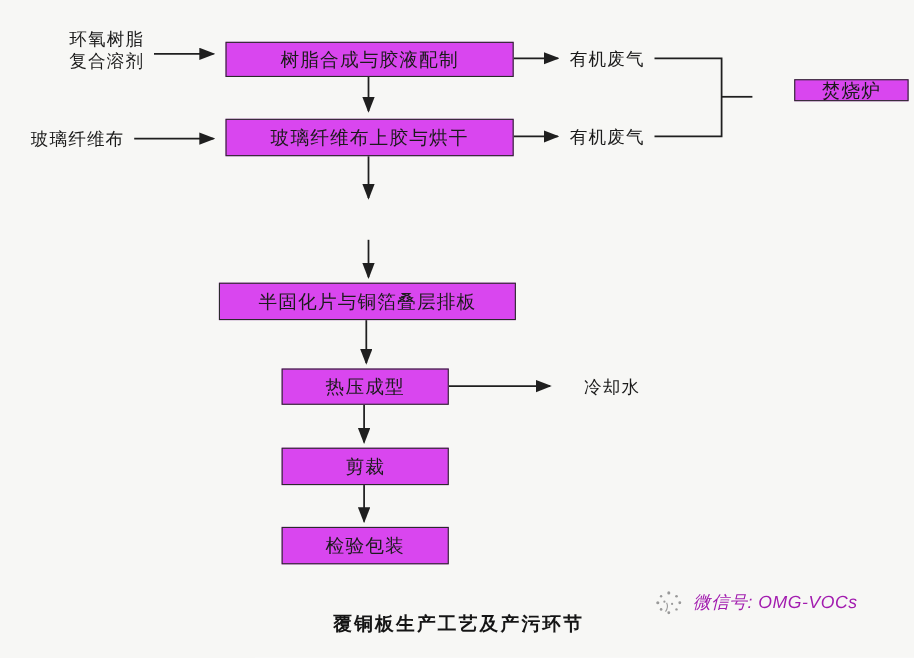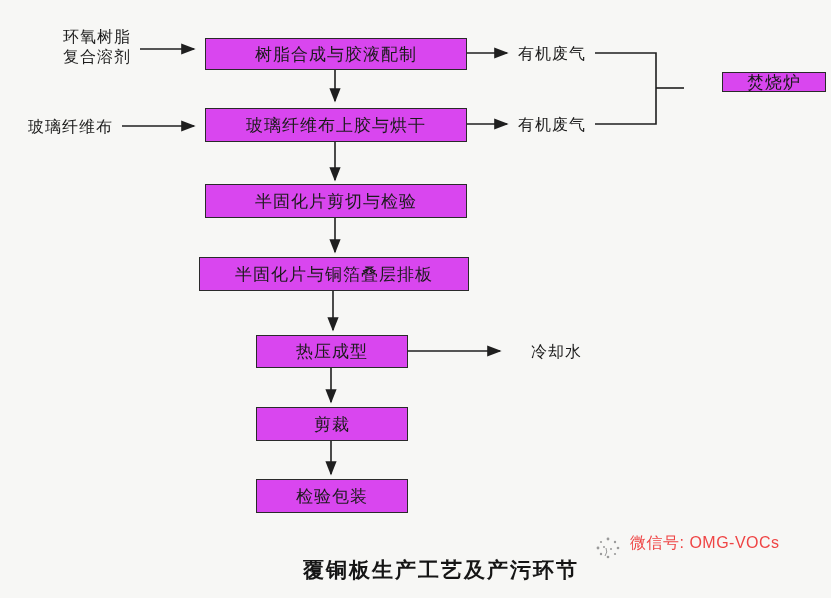--- a/index.html
+++ b/index.html
@@ -35,30 +35,31 @@
     letter-spacing:1px;
     white-space:nowrap;
   }
   .label.two-line{
     text-align:center;
     line-height:20px;
     white-space:normal;
   }
   .caption{
     position:absolute;
-    font-size:21px;
+    font-size:17px;
     font-weight:bold;
     letter-spacing:2px;
     color:#151515;
     white-space:nowrap;
   }
   .watermark{
     position:absolute;
-    display:flex;align-items:flex-start;gap:6px;
-    color:#ef4444;
+    display:flex;align-items:center;gap:6px;
+    color:#a21caf;
+    font-style:italic;
   }
   .watermark .wm-text{
     font-size:16px;
     letter-spacing:0.5px;
   }
 </style>
 </head>
 <body>
 
 <div class="canvas">
@@ -103,21 +104,20 @@
     <span>环氧树脂</span><br>
     <span>复合溶剂</span>
   </div>
 
   <div class="node label" style="left:28px;top:117px;">玻璃纤维布</div>
 
   <div class="node box" style="left:205px;top:38px;width:262px;height:32px;">树脂合成与胶液配制</div>
 
   <div class="node box" style="left:205px;top:108px;width:262px;height:34px;">玻璃纤维布上胶与烘干</div>
 
-  <div class="node box" style="left:205px;top:184px;width:262px;height:34px;">半固化片剪切与检验</div>
 
   <div class="node box" style="left:199px;top:257px;width:270px;height:34px;">半固化片与铜箔叠层排板</div>
 
   <div class="node box" style="left:256px;top:335px;width:152px;height:33px;font-family:Liberation Serif, serif;">热压成型</div>
 
   <div class="node box" style="left:256px;top:407px;width:152px;height:34px;">剪裁</div>
 
   <div class="node box" style="left:256px;top:479px;width:152px;height:34px;">检验包装</div>
 
   <div class="node label" style="left:518px;top:44px;">有机废气</div>

